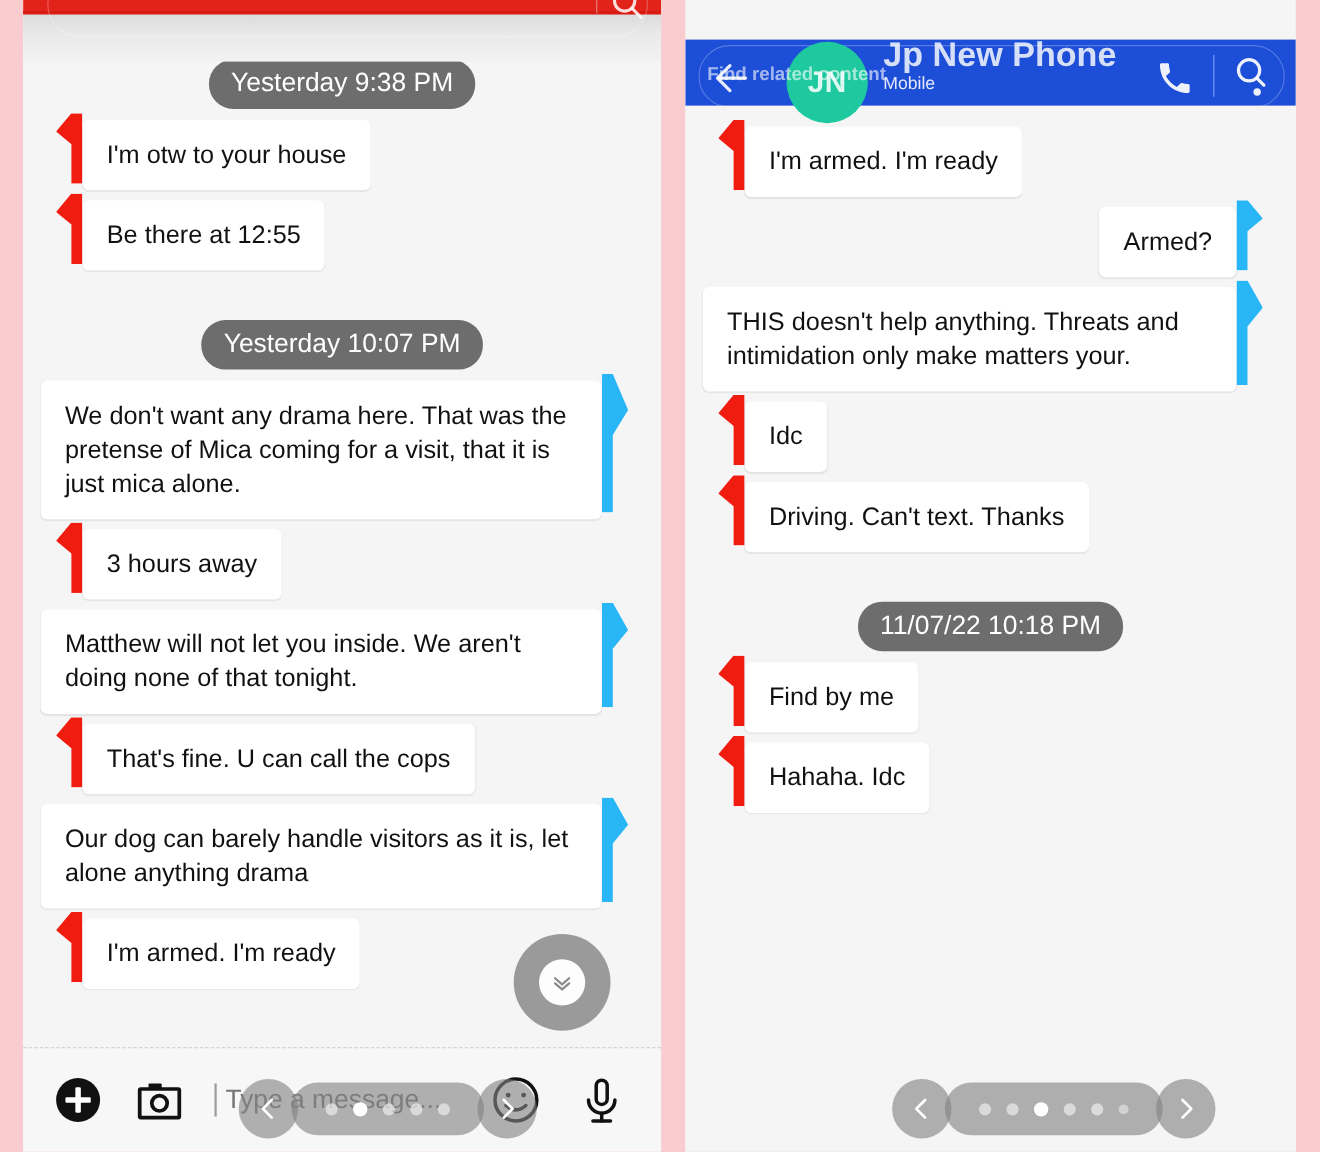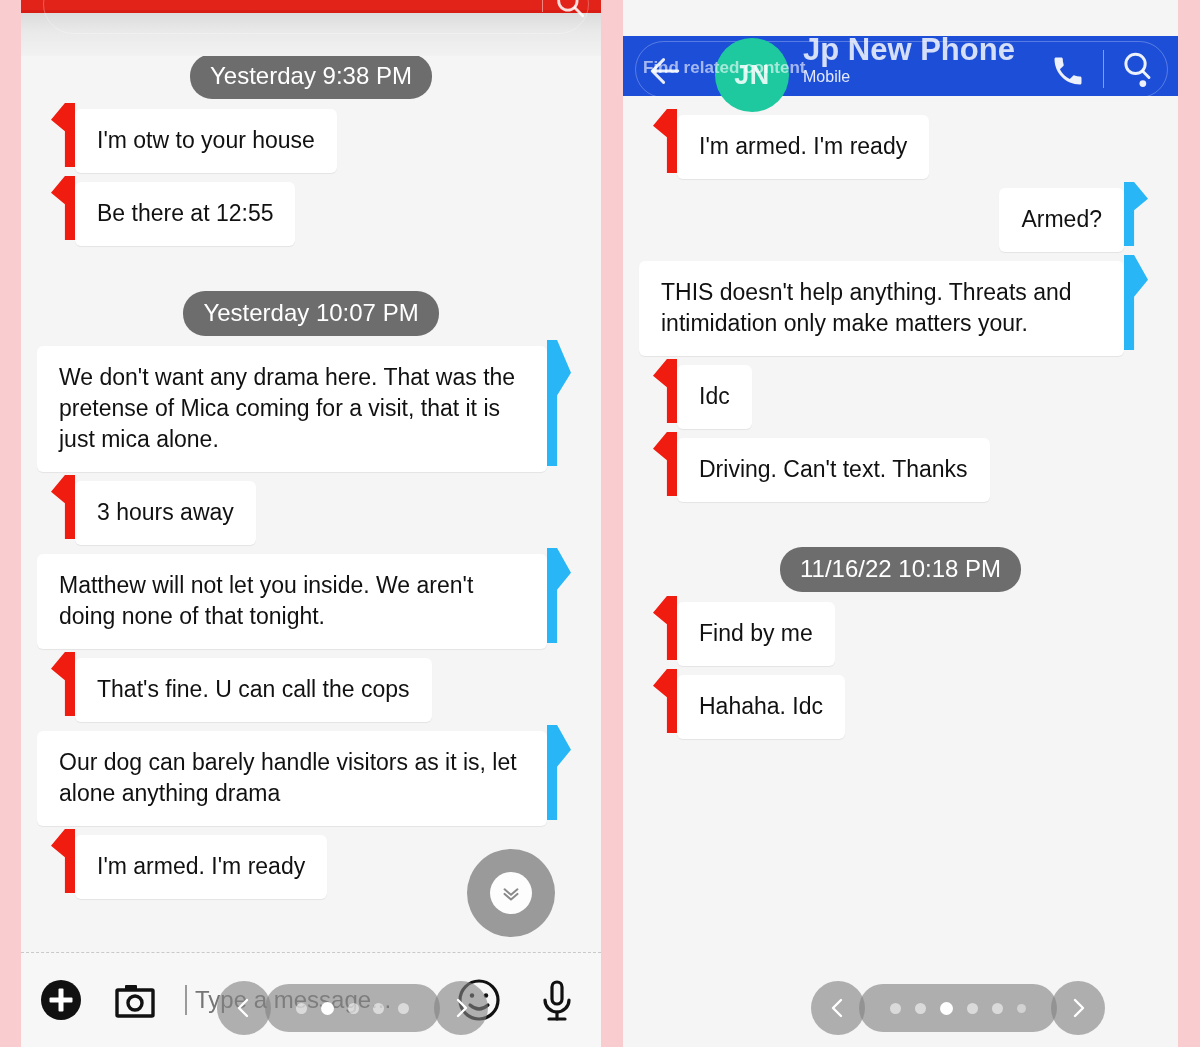--- a/index.html
+++ b/index.html
@@ -284,21 +284,21 @@
 
   
   .composer {
     position: absolute;
     left: 0; right: 0; bottom: 0;
     height: 95px;
     background: #f7f7f7;
     border-top: 1px dashed #c9c9c9;
     display: flex;
     align-items: center;
-    padding: 0 16px;
+    padding: 0 26px;
     box-sizing: border-box;
     z-index: 10;
   }
   .composer-icon {
     width: 48px;
     height: 48px;
     flex: 0 0 auto;
     margin-right: 26px;
   }
   .composer-icon svg { width: 100%; height: 100%; display: block; }
@@ -526,21 +526,21 @@
         <div class="msg-row out">
           <div class="bubble out">THIS doesn't help anything. Threats and intimidation only make matters your.</div>
         </div>
         <div class="msg-row in">
           <div class="bubble in">Idc</div>
         </div>
         <div class="msg-row in">
           <div class="bubble in">Driving. Can't text. Thanks</div>
         </div>
         <div class="divider-row">
-          <div class="divider-pill">11/16/22 10:18 PM</div>
+          <div class="divider-pill">11/07/22 10:18 PM</div>
         </div>
         <div class="msg-row in">
           <div class="bubble in">Find by me</div>
         </div>
         <div class="msg-row in">
           <div class="bubble in">Hahaha. Idc</div>
         </div>
       </div>
 
     <div class="pager right-pager">

